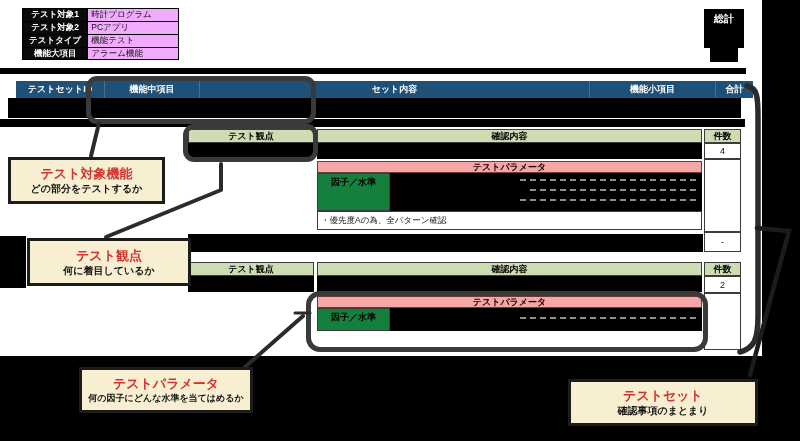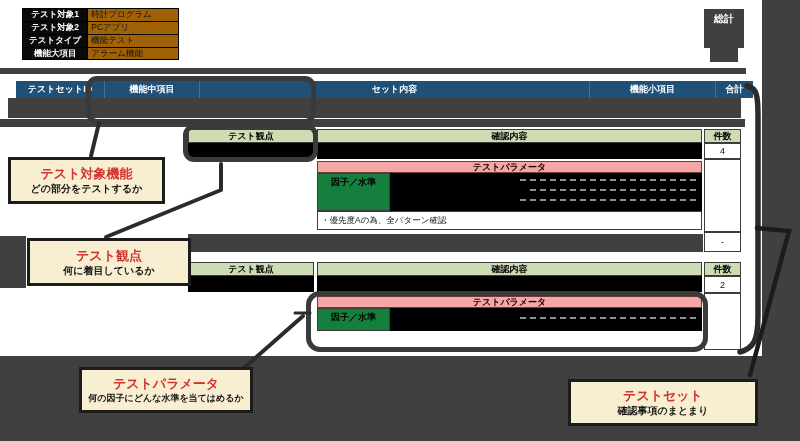--- a/index.html
+++ b/index.html
@@ -1,26 +1,26 @@
 <!DOCTYPE html>
 <html><head>
 <meta charset="utf-8">
 <style>
   html,body{margin:0;padding:0;background:#888;}
   #stage{
     position:relative;width:800px;height:441px;background:#ffffff;overflow:hidden;
     font-family:"Liberation Sans","DejaVu Sans",sans-serif;color:#000;
   }
   .abs{position:absolute;box-sizing:border-box;}
-  .blackfill{background:#404040;}
+  .blackfill{background:#000000;}
   
   .info-row{display:flex;height:13px;}
   .info-label{width:66px;background:#0a0a0a;color:#fff;font-size:8.5px;font-weight:bold;
     display:flex;align-items:center;justify-content:center;border:1px solid #000;border-bottom:none;}
-  .info-value{width:89px;background:#a16207;color:#111;font-size:8.5px;
+  .info-value{width:89px;background:#f0abfc;color:#111;font-size:8.5px;
     display:flex;align-items:center;padding-left:3px;border:1px solid #000;border-left:none;border-bottom:none;}
   .info-row:last-child .info-label,.info-row:last-child .info-value{border-bottom:1px solid #000;}
   
   .bluecell{background:#1f5078;color:#fff;font-size:9px;font-weight:bold;
     display:flex;align-items:center;justify-content:center;height:17px;border-right:1px solid #47708f;}
   
   .greencell{background:#cddcb2;border:1px solid #3c3c3c;color:#000;font-size:9px;font-weight:bold;
     display:flex;align-items:center;justify-content:center;}
   .blackcell{background:#000;}
   .pinkbar{background:#f4a7a4;border:1px solid #6b3a3a;color:#1a0000;font-size:9px;font-weight:bold;

